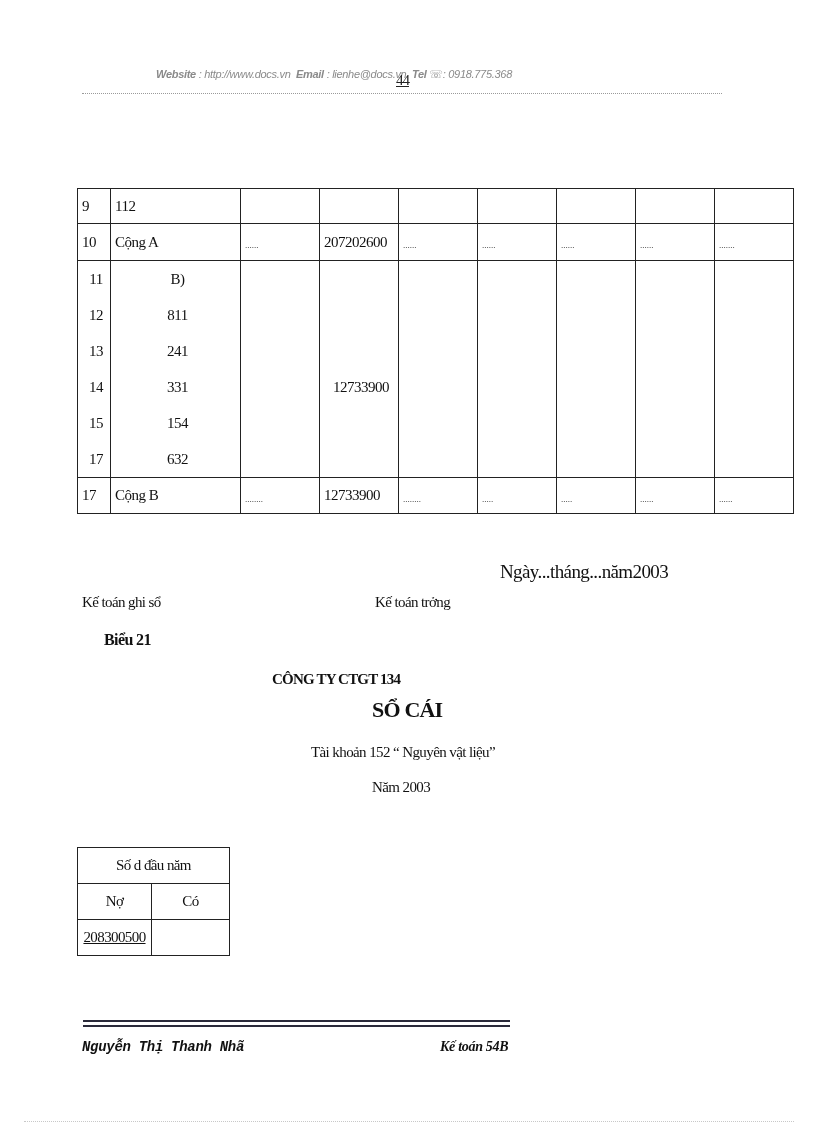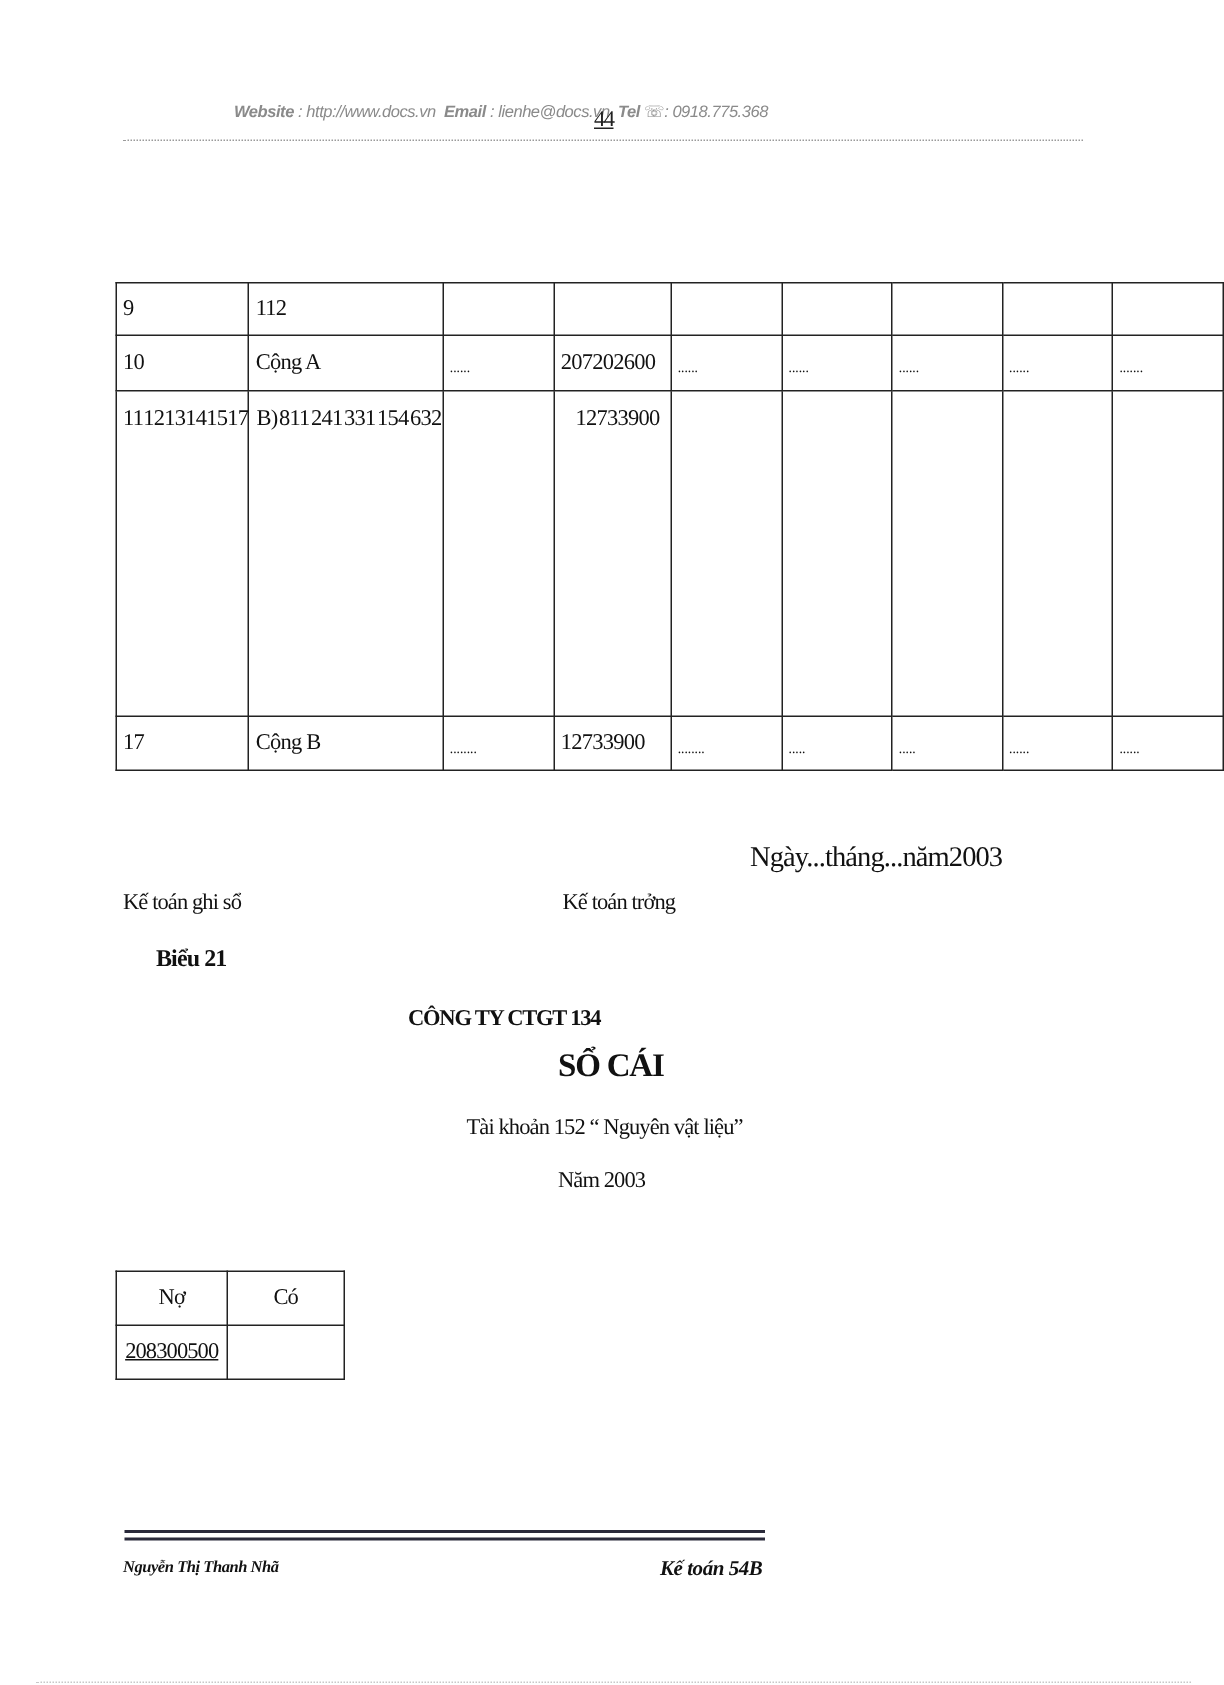--- a/index.html
+++ b/index.html
@@ -14,21 +14,21 @@
                 font-family: "Liberation Serif", serif; text-decoration: underline; letter-spacing: -1px; }
     .header-rule { position: absolute; left: 82px; top: 93px; width: 640px; height: 0;
                    border-top: 1px dotted #9a9a9a; }
 
     table.ledger { position: absolute; left: 77px; top: 188px; border-collapse: collapse;
                    font-size: 15px; }
     table.ledger td { border: 1.5px solid #222; padding: 0 0 0 4px; vertical-align: middle;
                       height: 35px; box-sizing: border-box; white-space: nowrap;
                       transform-origin: left; letter-spacing: -0.5px; }
     table.ledger td.dots { font-size: 9px; letter-spacing: 0; padding-top: 6px; }
-    .multi { display: flex; flex-direction: row; justify-content: space-around; height: 216px; padding: 0; }
+    .multi { display: flex; flex-direction: column; justify-content: space-around; height: 216px; padding: 0; align-items: center; }
     .multi span { display: block; height: 36px; line-height: 36px; }
 
     .col0 { width: 33px; } .col1 { width: 130px; } .col2 { width: 79px; } .col3 { width: 79px; }
     .col4 { width: 79px; } .col5 { width: 79px; } .col6 { width: 79px; } .col7 { width: 79px; } .col8 { width: 79px; }
 
     .abs { position: absolute; white-space: nowrap; }
     .date-line { left: 500px; top: 561px; font-size: 19px; letter-spacing: -0.6px; }
     .sign-left { left: 82px; top: 594px; font-size: 15px; letter-spacing: -0.6px; }
     .sign-right { left: 375px; top: 594px; font-size: 15px; letter-spacing: -0.6px; }
     .bieu { left: 104px; top: 631px; font-size: 16px; font-weight: bold; letter-spacing: -0.6px; }
@@ -37,22 +37,22 @@
     .account { left: 311px; top: 744px; font-size: 15px; letter-spacing: -0.6px; text-align: right; }
     .year { left: 372px; top: 779px; font-size: 15px; letter-spacing: -0.6px; }
 
     table.opening { position: absolute; left: 77px; top: 847px; border-collapse: collapse; font-size: 15px; }
     table.opening td { border: 1.5px solid #222; text-align: center; height: 36px; box-sizing: border-box;
                        letter-spacing: -0.6px; padding: 0 2px; }
     .op-c0 { width: 74px; } .op-c1 { width: 78px; }
 
     .footer-rule { position: absolute; left: 83px; top: 1020px; width: 427px; height: 3px;
                    border-top: 2px solid #2a2a3a; border-bottom: 2px solid #2a2a3a; }
-    .footer-left { left: 82px; top: 1039px; font-size: 11px; font-style: italic; font-weight: bold;
-                   font-family: Liberation Serif, serif; letter-spacing: -0.3px; }
+    .footer-left { left: 82px; top: 1039px; font-size: 14px; font-style: italic; font-weight: bold;
+                   font-family: Liberation Mono, monospace; letter-spacing: -0.3px; }
     .footer-right { left: 440px; top: 1039px; font-size: 14px; font-style: italic; font-weight: bold;
                     font-family: "Liberation Serif", serif; letter-spacing: -0.3px; }
     .bottom-rule { position: absolute; left: 24px; top: 1121px; width: 770px; border-top: 1px dotted #c8c8c8; }
   </style>
 </head>
 <body>
 
 <div class="header-line">
   <b>Website</b>
   <span>: http://www.docs.vn</span>
@@ -145,20 +145,23 @@
 <div class="abs sign-right">Kế toán trởng</div>
 
 <div class="abs bieu">Biểu 21</div>
 <div class="abs company">CÔNG TY CTGT 134</div>
 <div class="abs ledger-title">SỔ CÁI</div>
 <div class="abs account">Tài khoản 152 “ Nguyên  vật liệu”</div>
 <div class="abs year">Năm 2003</div>
 
 <table class="opening">
   <tbody>
+      <tr>
+    <td colspan="2">Số d   đầu năm</td>
+  </tr>
   <tr>
     <td class="op-c0">Nợ</td>
     <td class="op-c1">Có</td>
   </tr>
   <tr>
     <td class="op-c0" style="padding:0;text-decoration:underline;">208300500</td>
     <td class="op-c1"></td>
   </tr>
 </tbody>
   </table>

